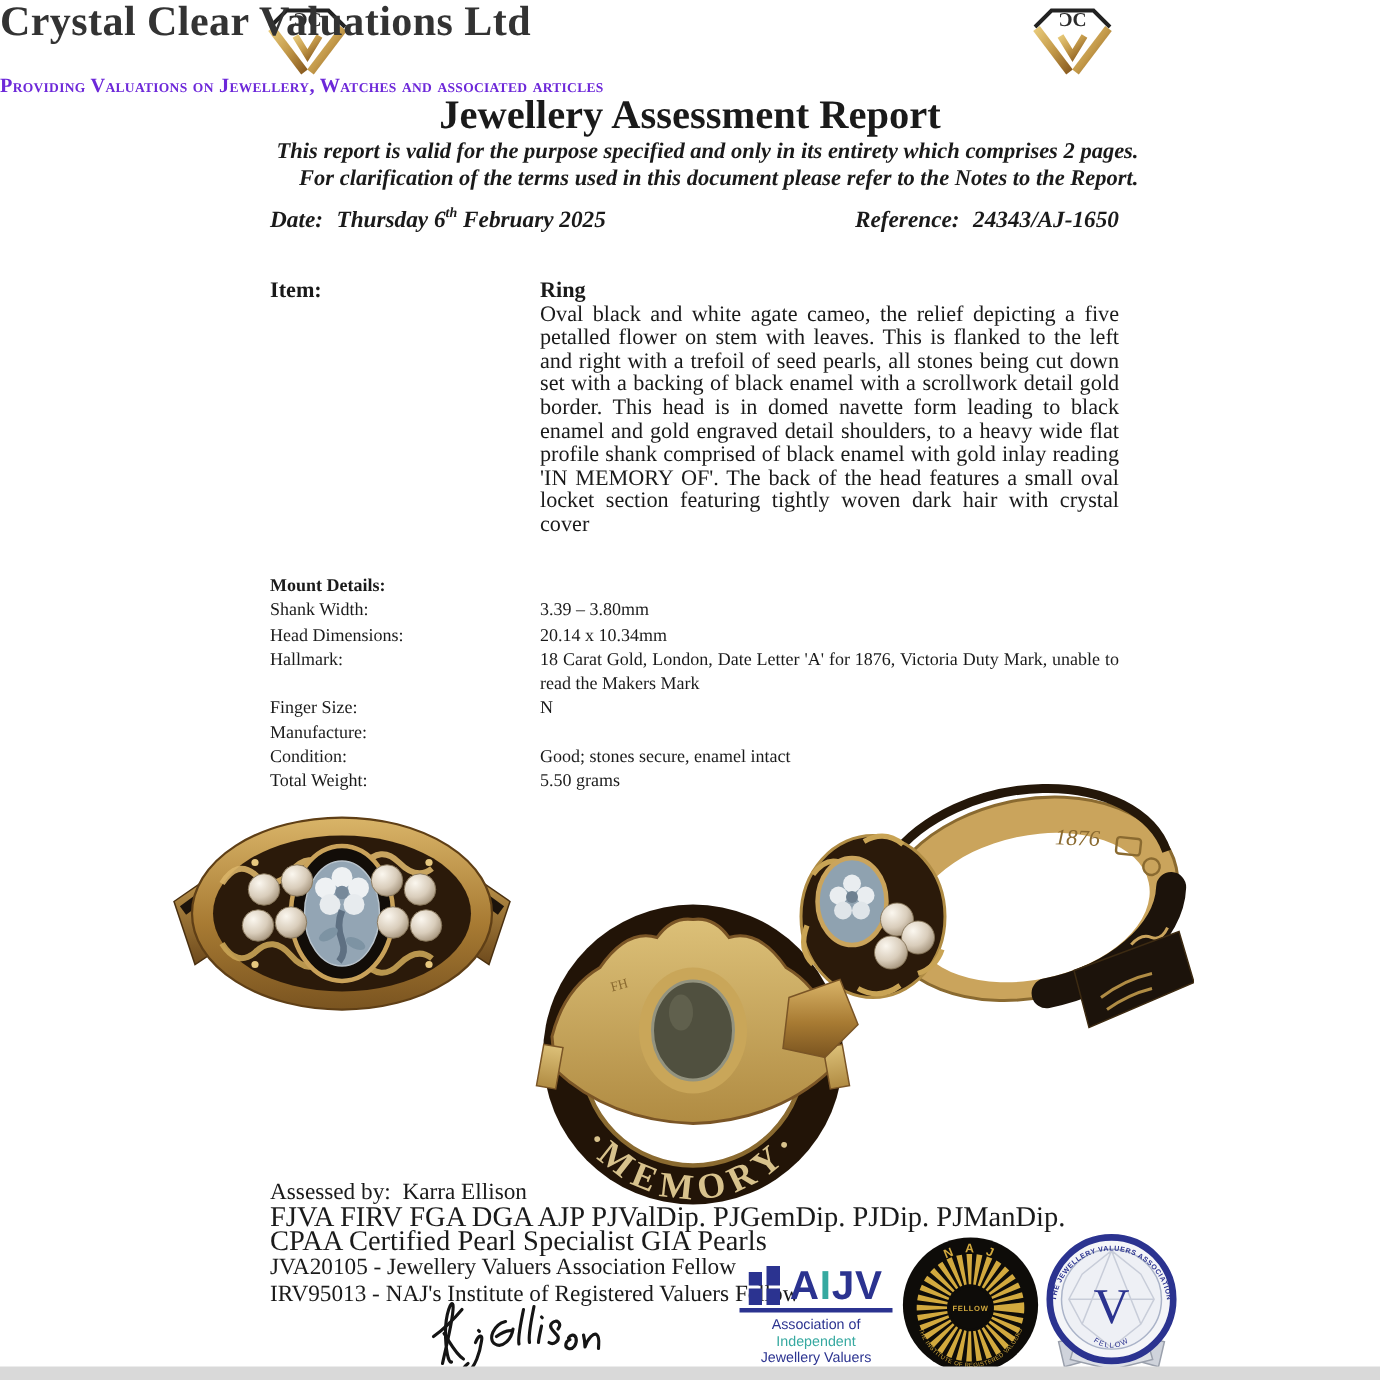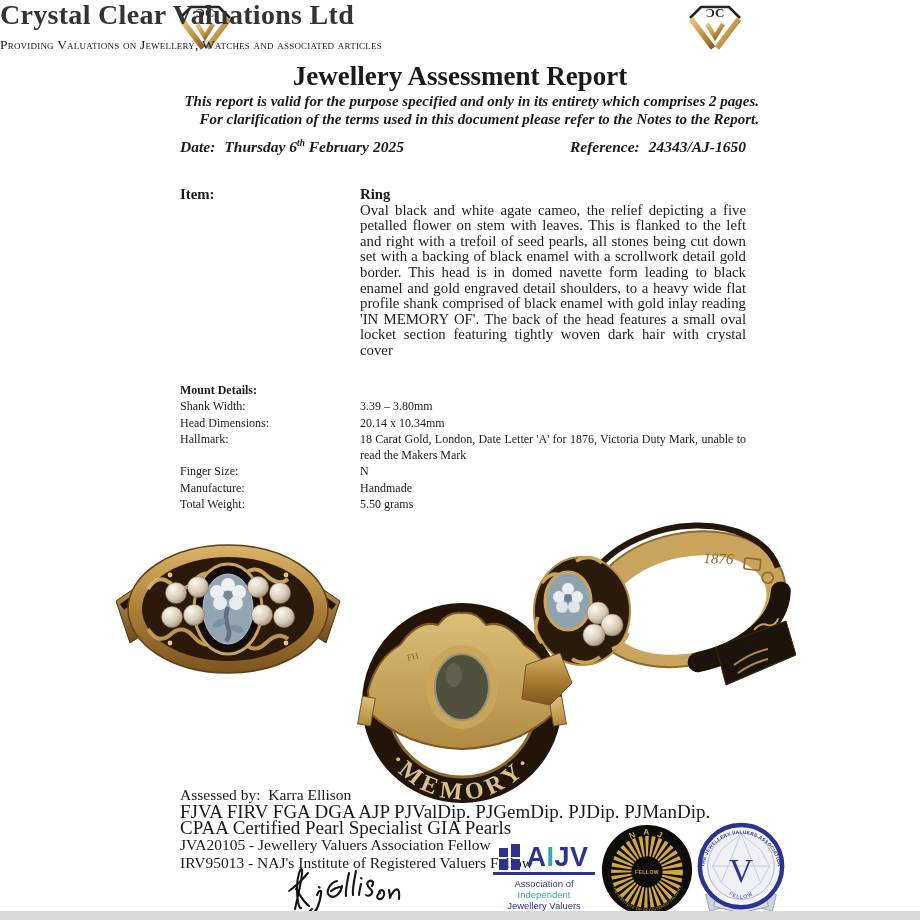--- a/index.html
+++ b/index.html
@@ -4,21 +4,21 @@
 <style>
   html,body{margin:0;padding:0;background:#fff;}
   .page{position:relative;width:920px;height:920px;background:#ffffff;overflow:hidden;
         font-family:"Liberation Serif","DejaVu Serif",serif;color:#1a1a1a;}
   .abs{position:absolute;}
   .ws-pre{white-space:pre;}
 
   
   .header-text{position:absolute;left:0;right:0;top:7;text-align:left;}
   .company{font-size:28px;font-weight:600;color:#333;letter-spacing:.3px;line-height:30px;}
-  .tagline{font-size:13.5px;font-weight:normal;color:#0f172a;font-variant:small-caps;letter-spacing:.2px;margin-top:7px;}
+  .tagline{font-size:13.5px;font-weight:bold;color:#6d28d9;font-variant:small-caps;letter-spacing:.2px;margin-top:19px;}
   .diamond-left{left:172px;top:3px;}
   .diamond-right{left:682px;top:3px;}
 
   
   .report-title{position:absolute;top:61px;left:0;right:0;text-align:center;font-size:27px;font-weight:bold;margin:0;}
   .disclaimer{position:absolute;top:93px;left:163px;width:596px;text-align:right;font-style:italic;
               font-weight:600;font-size:15px;line-height:17.5px;margin:0;}
 
   
   .meta-row{position:absolute;top:138px;left:180px;width:566px;display:flex;justify-content:space-between;
@@ -132,21 +132,24 @@
     <div class="mrow">
       <div class="mlabel">Hallmark:</div>
       <div class="mvalue">18 Carat Gold, London, Date Letter 'A' for 1876, Victoria Duty Mark, unable to read the Makers Mark</div>
     </div>
     <div class="mrow">
       <div class="mlabel">Finger Size:</div>
       <div class="mvalue">N</div>
     </div>
     <div class="mrow">
       <div class="mlabel">Manufacture:</div>
-      <div class="mvalue">Handmade</div>
+    </div>
+    <div class="mrow">
+      <div class="mlabel">Condition:</div>
+      <div class="mvalue">Good; stones secure, enamel intact</div>
     </div>
     <div class="mrow">
       <div class="mlabel">Total Weight:</div>
       <div class="mvalue">5.50 grams</div>
     </div>
   </section>
 
   <div class="photos">
 
     <svg class="ring-front" width="232" height="168" viewBox="0 0 232 168">

